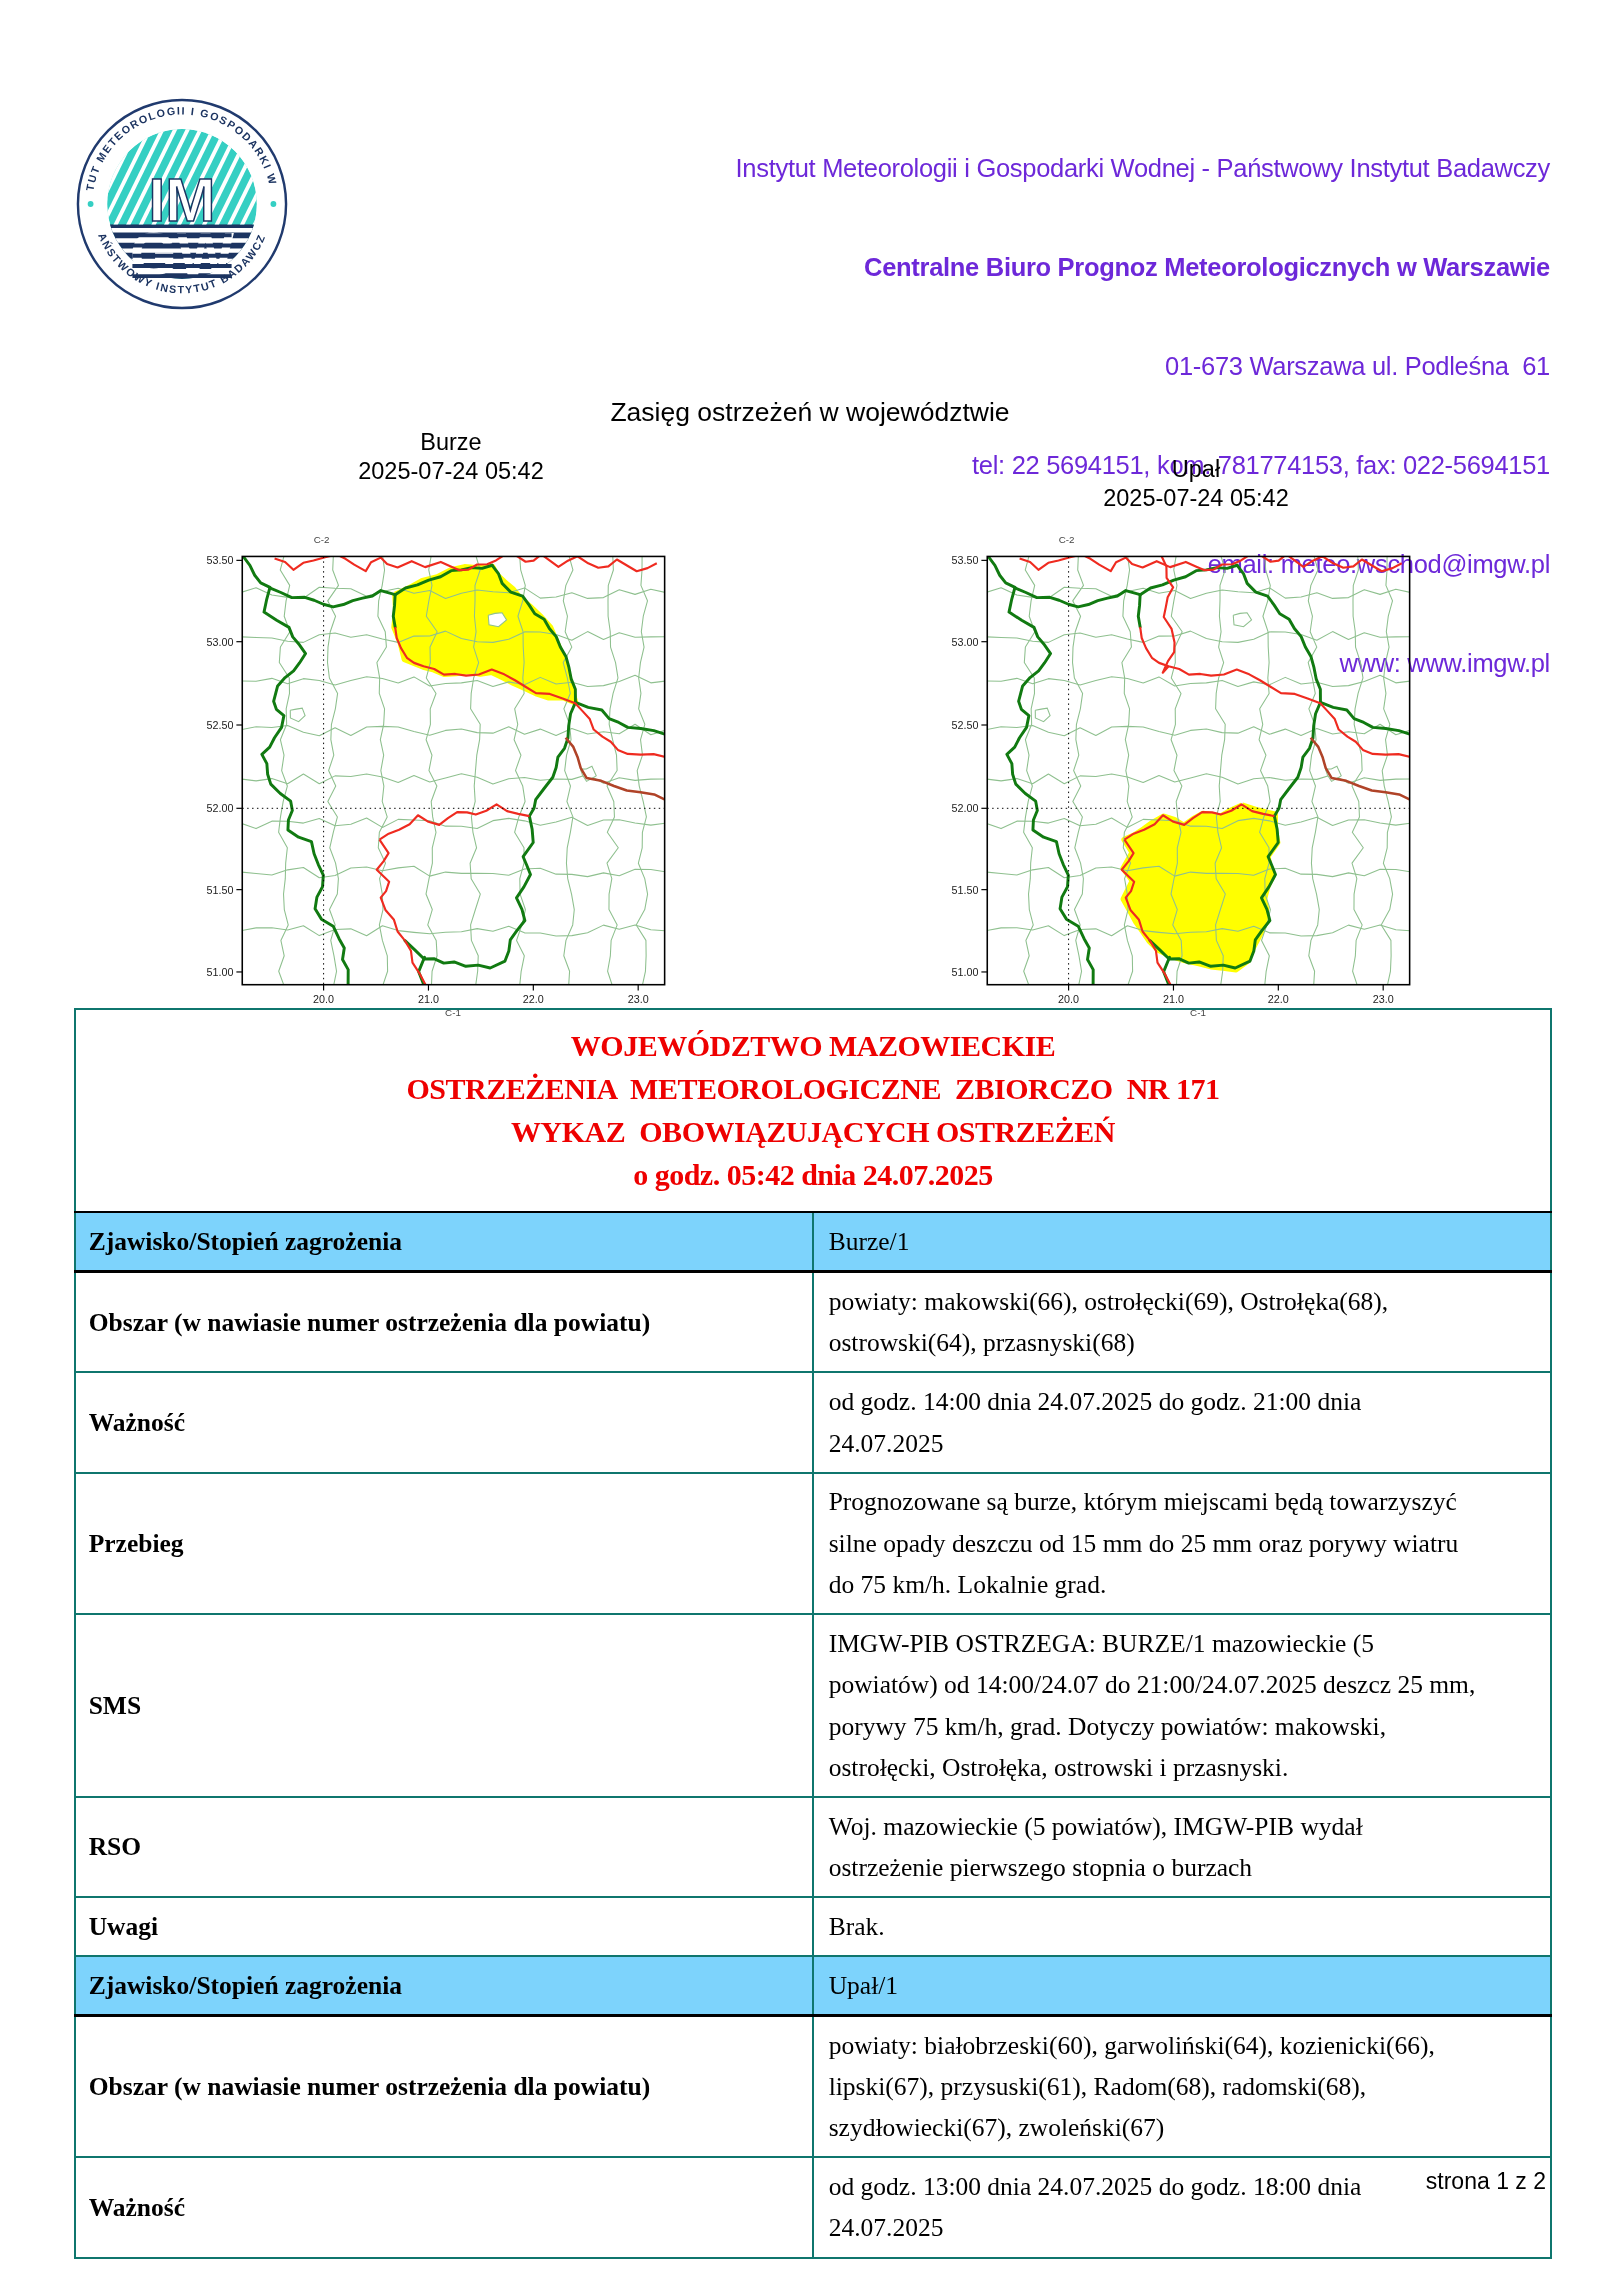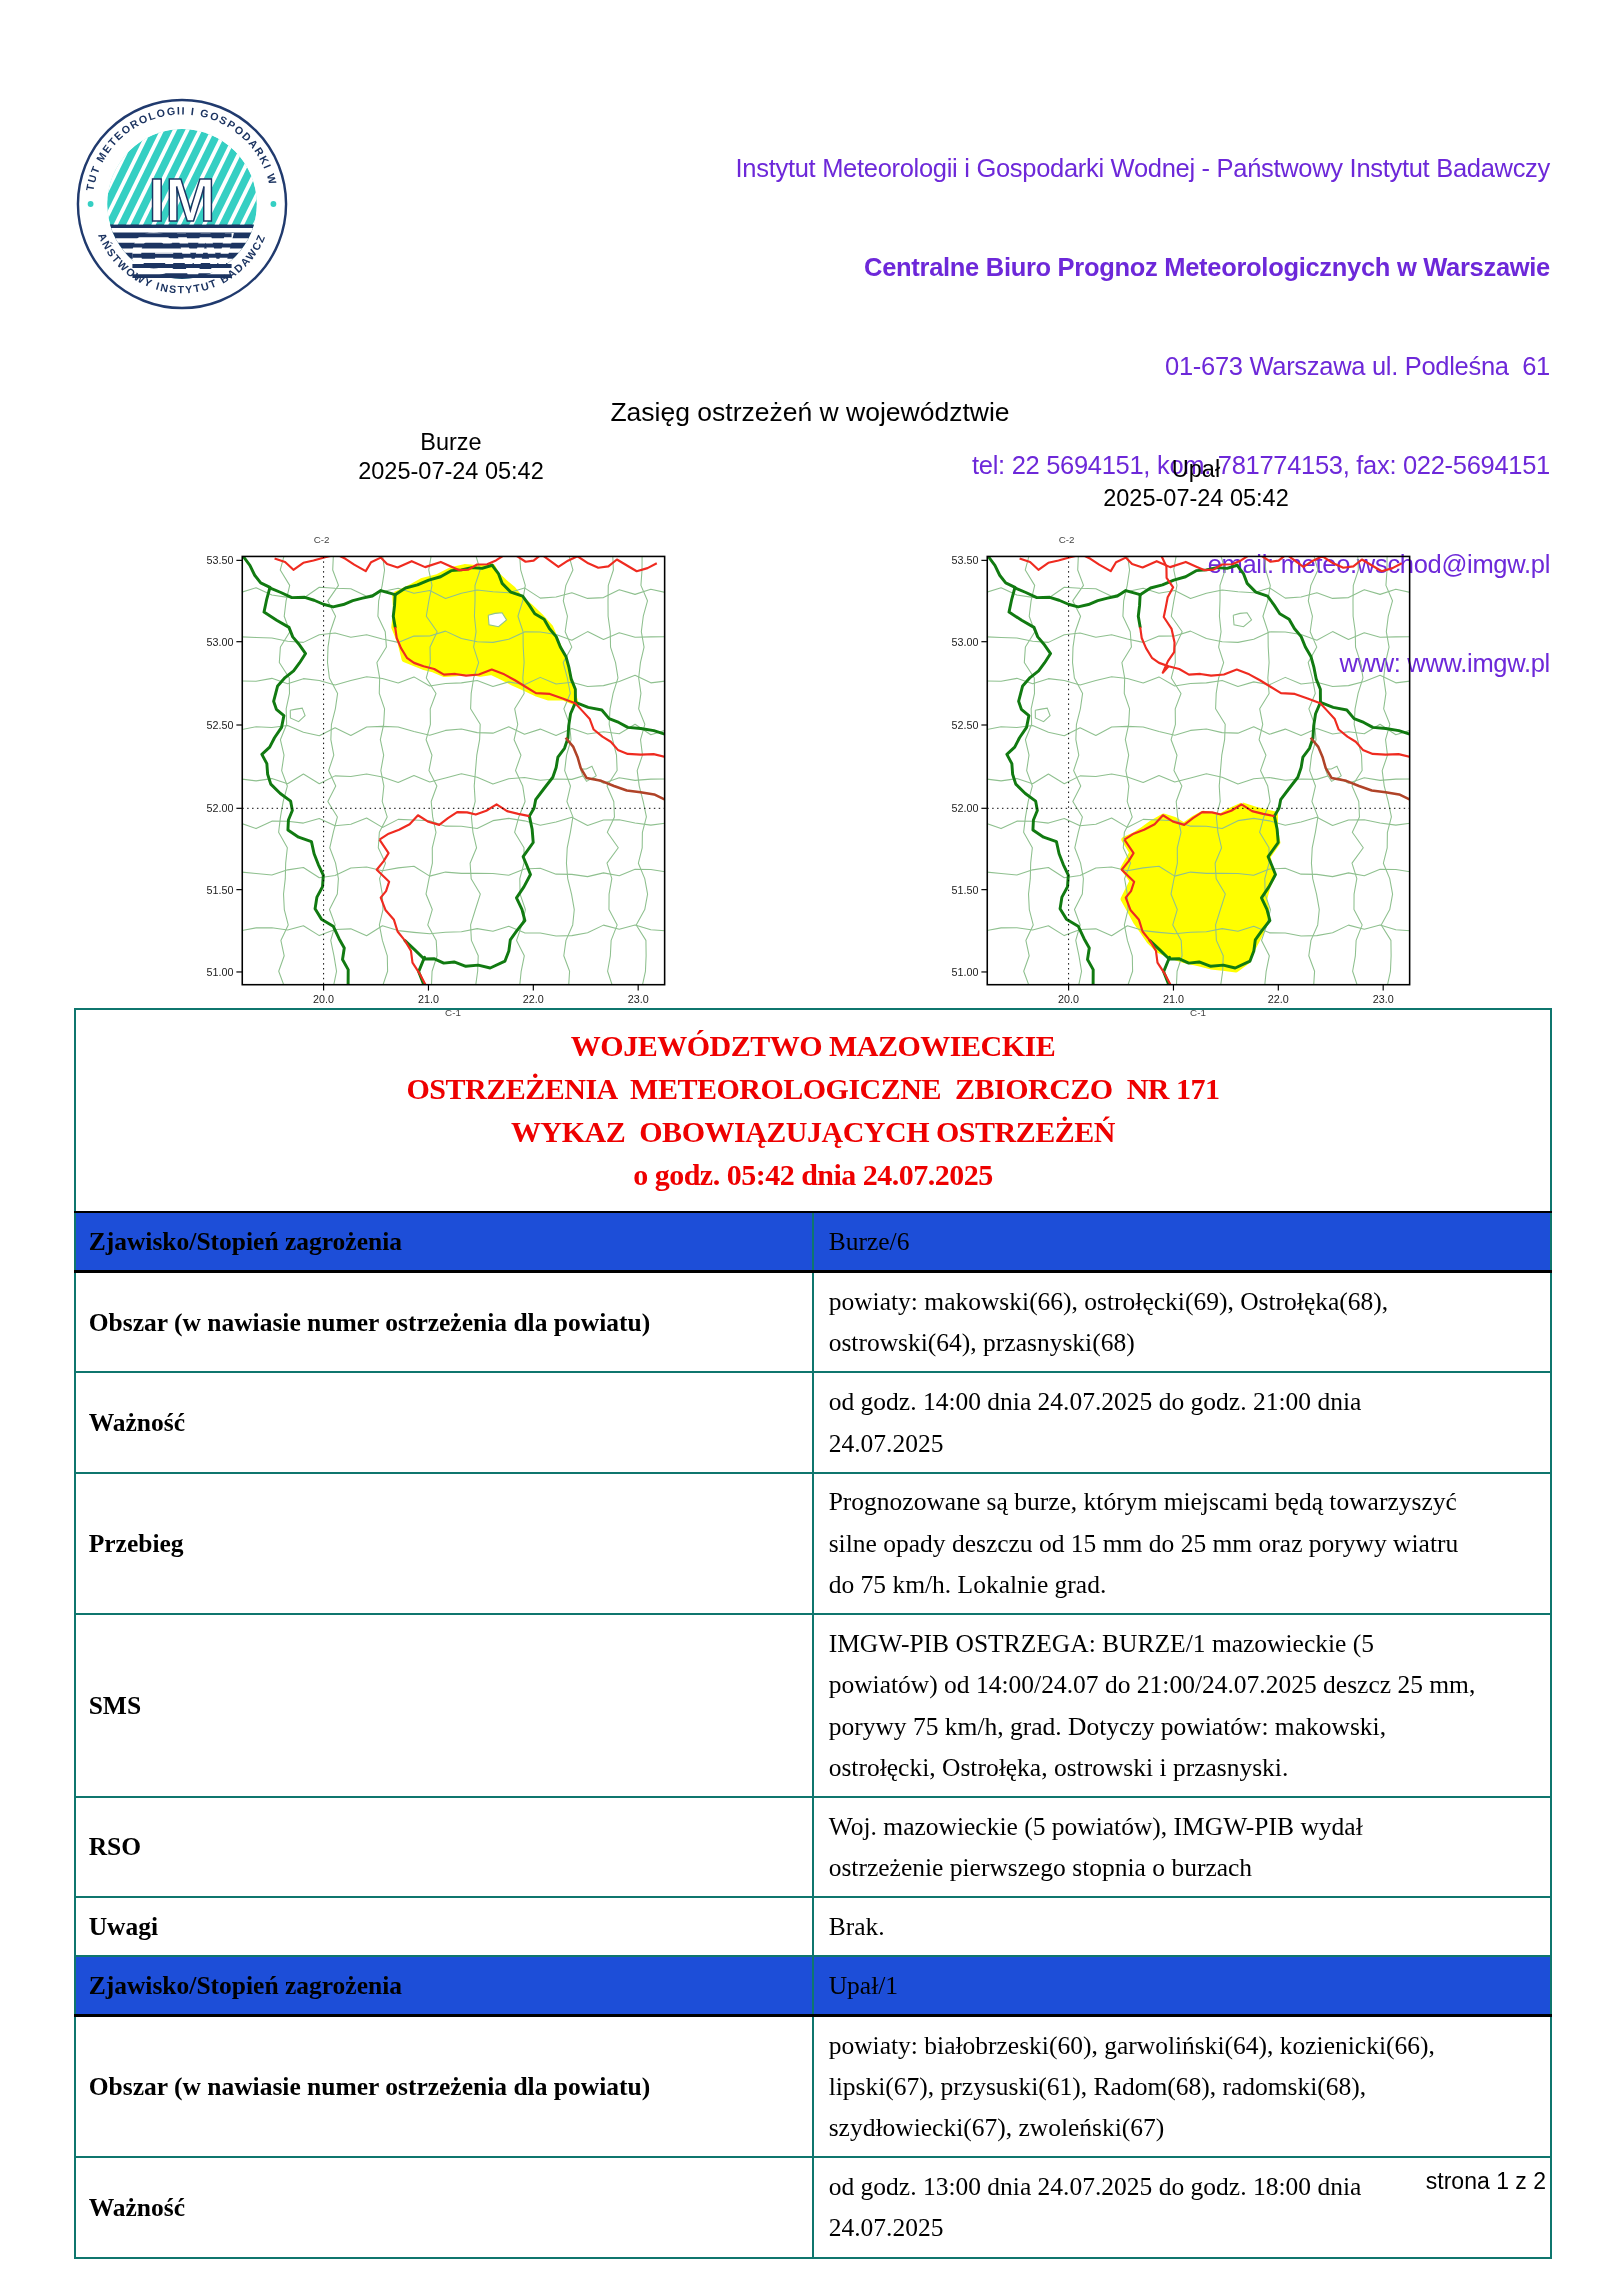--- a/index.html
+++ b/index.html
@@ -31,21 +31,21 @@
   .encl{fill:#fff;stroke:#8fc08f;stroke-width:1.1;}
   .tick{stroke:#000;stroke-width:1.2;}
   text.ax{font-family:"Liberation Sans",sans-serif;font-size:11px;fill:#222;}
   text.corner{font-family:"Liberation Sans",sans-serif;font-size:10px;fill:#444;}
   
   .wtable{position:absolute;left:74px;top:1008px;width:1478px;border-collapse:collapse;
           font-family:"Liberation Serif",serif;color:#000;border:2.9px solid #000;table-layout:fixed;}
   .wtable td{border:2px solid #0f766e;vertical-align:middle;}
   td.lab{width:387px;font-weight:bold;font-size:25.5px;padding:7.8px 7.8px 7.8px 12.7px;line-height:1.55;}
   td.val{font-size:25.5px;padding:7.8px 69px 7.8px 14.7px;line-height:1.62;white-space:pre-wrap;}
-  tr.hl td{background:#1d4ed8;border-bottom:3.9px solid #000;}
+  tr.hl td{background:#7dd3fc;border-bottom:3.9px solid #000;}
   td.ttl{border-bottom:2.9px solid #000;padding:13.7px 0 15.7px 0;}
   .ttl div{color:#ee0000;font-weight:bold;text-align:center;font-size:30px;line-height:43px;
            white-space:pre-wrap;letter-spacing:-0.5px;}
   
   .ringtxt{font-family:"Liberation Sans",sans-serif;font-size:11px;font-weight:bold;
            fill:#1c3461;letter-spacing:1.6px;}
   .mono{font-family:"Liberation Sans",sans-serif;font-weight:bold;font-size:62px;fill:#fff;}
   
   .footer{position:absolute;top:2168px;right:74px;font-size:23px;color:#000;}
 </style>
@@ -283,21 +283,21 @@
         <tr>
       <td class="ttl" colspan="2">
         <div>WOJEWÓDZTWO MAZOWIECKIE</div>
         <div>OSTRZEŻENIA  METEOROLOGICZNE  ZBIORCZO  NR 171</div>
         <div>WYKAZ  OBOWIĄZUJĄCYCH OSTRZEŻEŃ</div>
         <div>o godz. 05:42 dnia 24.07.2025</div>
       </td>
     </tr>
     <tr class="hl" style="height:57px">
       <td class="lab">Zjawisko/Stopień zagrożenia</td>
-      <td class="val">Burze/6</td>
+      <td class="val">Burze/1</td>
     </tr>
     <tr style="height:100px">
       <td class="lab">Obszar (w nawiasie numer ostrzeżenia dla powiatu)</td>
       <td class="val">powiaty: makowski(66), ostrołęcki(69), Ostrołęka(68), ostrowski(64), przasnyski(68)</td>
     </tr>
     <tr style="height:61px">
       <td class="lab">Ważność</td>
       <td class="val">od godz. 14:00 dnia 24.07.2025 do godz. 21:00 dnia 24.07.2025</td>
     </tr>
     <tr style="height:84px">

